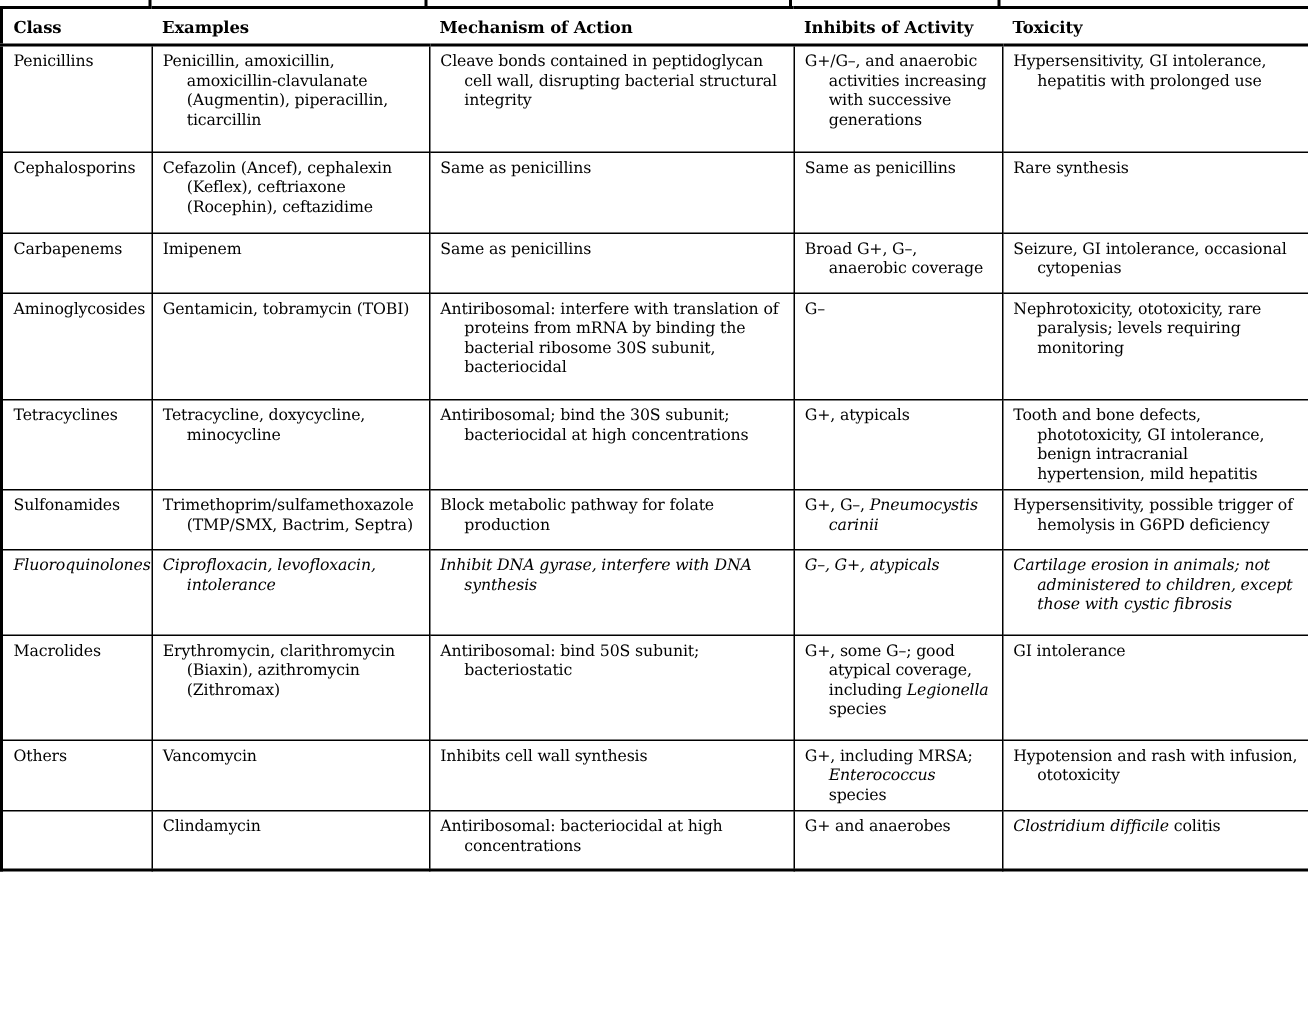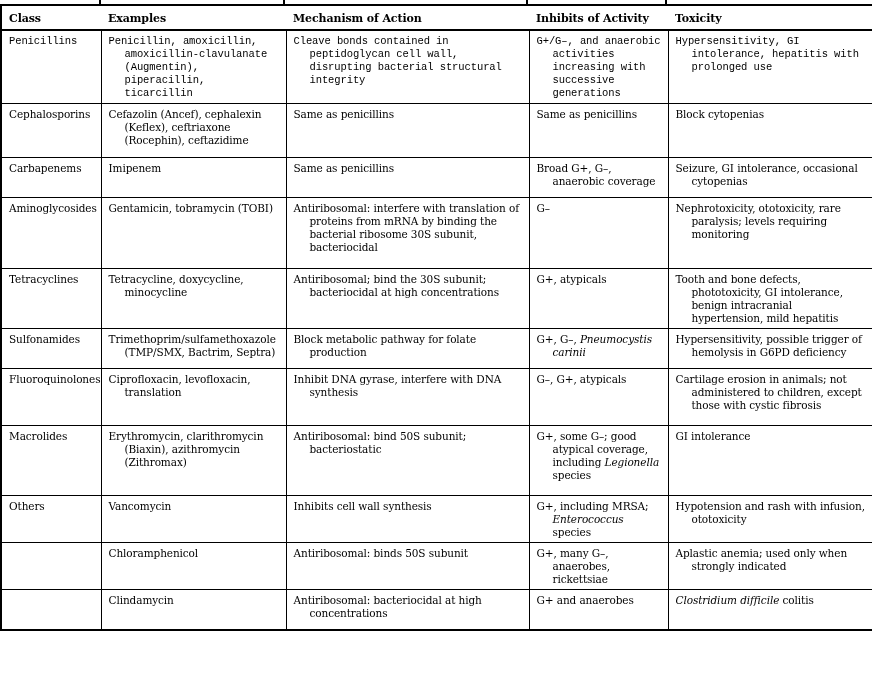--- a/index.html
+++ b/index.html
@@ -86,21 +86,21 @@
     <thead>
       <tr>
         <th>Class</th>
         <th>Examples</th>
         <th>Mechanism of Action</th>
         <th>Inhibits of Activity</th>
         <th>Toxicity</th>
       </tr>
     </thead>
     <tbody id="table-body">
-    <tr style="height: 71px; font-family: Liberation Mono, monospace;">
+    <tr style="height: 71px;">
           <td>
             <div class="hang">Penicillins</div>
           </td>
           <td>
             <div class="hang">Penicillin, amoxicillin, amoxicillin-clavulanate (Augmentin), piperacillin, ticarcillin</div>
           </td>
           <td>
             <div class="hang">Cleave bonds contained in peptidoglycan cell wall, disrupting bacterial structural integrity</div>
           </td>
           <td>
@@ -117,21 +117,21 @@
           <td>
             <div class="hang">Cefazolin (Ancef), cephalexin (Keflex), ceftriaxone (Rocephin), ceftazidime</div>
           </td>
           <td>
             <div class="hang">Same as penicillins</div>
           </td>
           <td>
             <div class="hang">Same as penicillins</div>
           </td>
           <td>
-            <div class="hang">Block cytopenias</div>
+            <div class="hang">Rare synthesis</div>
           </td>
         </tr>
         <tr style="height: 40px;">
           <td>
             <div class="hang">Carbapenems</div>
           </td>
           <td>
             <div class="hang">Imipenem</div>
           </td>
           <td>
@@ -188,26 +188,26 @@
           <td>
             <div class="hang">Block metabolic pathway for folate production</div>
           </td>
           <td>
             <div class="hang">G+, G–, <i>Pneumocystis carinii</i></div>
           </td>
           <td>
             <div class="hang">Hypersensitivity, possible trigger of hemolysis in G6PD deficiency</div>
           </td>
         </tr>
-        <tr style="height: 57px;">
+        <tr style="height: 57px; font-style: italic;">
           <td>
             <div class="hang">Fluoroquinolones</div>
           </td>
           <td>
-            <div class="hang">Ciprofloxacin, levofloxacin, translation</div>
+            <div class="hang">Ciprofloxacin, levofloxacin, intolerance</div>
           </td>
           <td>
             <div class="hang">Inhibit DNA gyrase, interfere with DNA synthesis</div>
           </td>
           <td>
             <div class="hang">G–, G+, atypicals</div>
           </td>
           <td>
             <div class="hang">Cartilage erosion in animals; not administered to children, except those with cystic fibrosis</div>
           </td>
@@ -237,37 +237,20 @@
             <div class="hang">Vancomycin</div>
           </td>
           <td>
             <div class="hang">Inhibits cell wall synthesis</div>
           </td>
           <td>
             <div class="hang">G+, including MRSA; <i>Enterococcus</i> species</div>
           </td>
           <td>
             <div class="hang">Hypotension and rash with infusion, ototoxicity</div>
-          </td>
-        </tr>
-        <tr style="height: 38px;">
-          <td>
-            <div class="hang"></div>
-          </td>
-          <td>
-            <div class="hang">Chloramphenicol</div>
-          </td>
-          <td>
-            <div class="hang">Antiribosomal: binds 50S subunit</div>
-          </td>
-          <td>
-            <div class="hang">G+, many G–, anaerobes, rickettsiae</div>
-          </td>
-          <td>
-            <div class="hang">Aplastic anemia; used only when strongly indicated</div>
           </td>
         </tr>
         <tr style="height: 40px;">
           <td>
             <div class="hang"></div>
           </td>
           <td>
             <div class="hang">Clindamycin</div>
           </td>
           <td>

